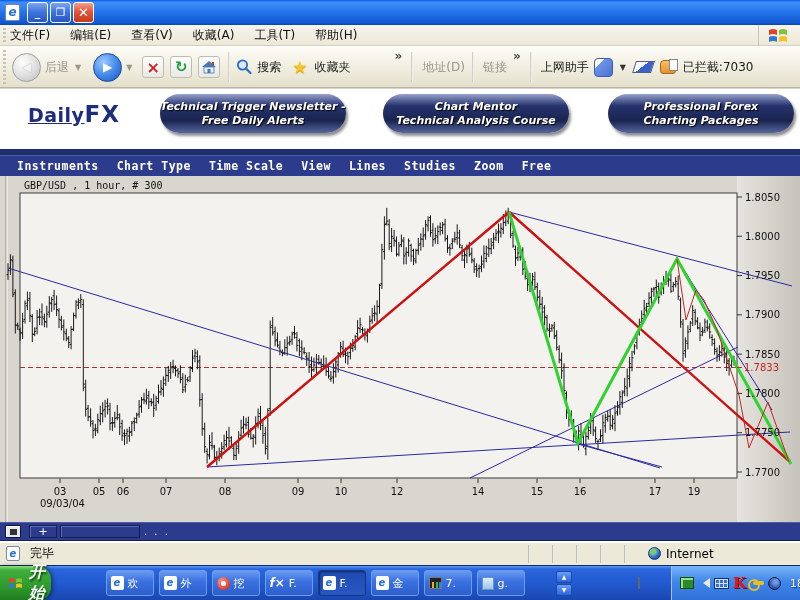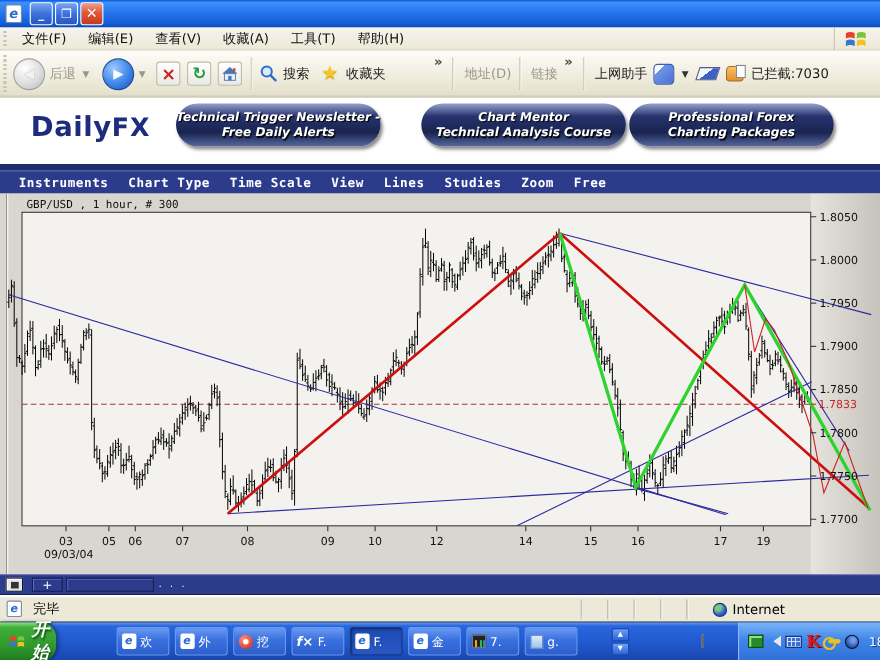--- a/index.html
+++ b/index.html
@@ -12,21 +12,21 @@
   .ie-doc { width:15px; height:17px; background:#fff; border:1px solid #7a8aa8; border-radius:2px;
     color:#2a6fd0; font-weight:bold; font-style:italic; font-size:12px; line-height:15px; text-align:center; margin-right:5px; }
   .titletext { color:#fff; font-weight:bold; font-size:12.5px; text-shadow:1px 1px 1px #0a3a8c; flex:1; letter-spacing:.4px; }
   .winbtn { width:21px; height:21px; margin-left:2px; border:1px solid #fff; border-radius:3px; color:#fff;
     font-size:11px; font-weight:bold; text-align:center; line-height:19px;
     background:linear-gradient(180deg,#7ba5ee 0%,#3d72dd 50%,#2856c0 100%); }
   .winbtn.close { background:linear-gradient(180deg,#f3a08a 0%,#e0563a 45%,#c33c1e 100%); font-size:13px; }
 
   
   .menubar { height:21px; background:linear-gradient(180deg,#f6f4ec,#ece9d8); border-bottom:1px solid #d4d0c0;
-    display:flex; align-items:center; padding-left:10px; position:relative; }
+    display:flex; align-items:center; padding-left:0; position:relative; }
   .menubar .grip, .toolbar .grip { position:absolute; left:3px; top:3px; bottom:3px; width:3px;
     background:repeating-linear-gradient(180deg,#c8c4b4 0 2px,transparent 2px 4px); }
   .menuitem { padding:2px 10px; color:#111; }
   .flagbox { position:absolute; right:4px; top:0; width:38px; height:21px; border-left:1px solid #c8c4b4;
     display:flex; align-items:center; justify-content:center; }
   .toolbar { height:42px; background:linear-gradient(180deg,#fdfcf7,#ece9d8 70%,#e3dfcc); border-top:1px solid #fff;
     border-bottom:1px solid #b8b4a4; display:flex; align-items:center; padding-left:12px; position:relative; }
   .navcircle { width:29px; height:29px; border-radius:50%; display:inline-flex; align-items:center; justify-content:center; font-size:12px; }
   .navcircle.back { background:radial-gradient(circle at 35% 30%,#ffffff,#dedede 55%,#b9b9b9); border:1px solid #a0a0a0; color:#f2f2f2; text-shadow:0 0 1px #909090; }
   .navcircle.fwd  { background:radial-gradient(circle at 35% 30%,#9cc8ff,#3e86e8 55%,#1b55b4); border:1px solid #1a4a9c; color:#fff; }
@@ -43,21 +43,21 @@
   .asst-icon { width:19px; height:19px; border-radius:4px; border:1px solid #3a5bb0; margin:0 3px;
     background:linear-gradient(135deg,#ffffff 28%,#6f93e8 28%,#4a72d2 100%); }
   .eraser { width:19px; height:12px; margin:0 4px; border:1px solid #5a5a88; transform:skewX(-18deg);
     background:linear-gradient(135deg,#f4f8ff 45%,#3a62c8 45%); }
   .hand { width:16px; height:14px; margin:0 3px; background:linear-gradient(180deg,#f8c068,#e89028); border:1px solid #a86818; border-radius:4px 4px 3px 3px; position:relative; }
   .hand::after { content:""; position:absolute; right:-3px; top:-2px; width:7px; height:10px; background:#fff; border:1px solid #888; }
 
   
   .banner { height:61px; background:#fff; position:relative; border-top:1px solid #d8d4c4; }
   .dfx { position:absolute; left:28px; top:12px; color:#1d2c7c; }
-  .dfx .d1 { font-size:25px; font-weight:bold; letter-spacing:.5px; }
+  .dfx .d1 { font-size:19px; font-weight:bold; letter-spacing:.5px;text-decoration:underline; }
   .dfx .d2 { font-size:23px; font-weight:bold; letter-spacing:1px;margin-top:20px; }
   .bannerbtn { position:absolute; top:5px; width:186px; height:39px; border-radius:20px;
     background:linear-gradient(180deg,#97a3cc 0%,#27336e 30%,#19244f 68%,#57679f 100%);
     box-shadow:2px 3px 3px rgba(0,0,0,.45); color:#fff; font-weight:bold; font-style:italic; font-size:11px;
     display:flex; flex-direction:column; align-items:center; justify-content:center; line-height:1.25;
     text-shadow:1px 1px 1px #000; text-align:center; }
   .bannersep { height:6px; background:#1e2d6b; }
 
   
   .chartmenu { height:21px; background:#2d3b8d; border-top:1px solid #4d5ca8; display:flex; align-items:center;
@@ -77,21 +77,21 @@
     display:flex; align-items:center; justify-content:center; color:#fff; font-size:11px; line-height:10px; }
   .ct-panel { width:80px; height:13px; border:1px solid #141f55; box-shadow:inset 1px 1px 0 #5a69b5; margin-right:4px; }
   .ct-dots { font-size:10px; letter-spacing:2px; color:#e0e4f5; }
 
   
   .statusbar { height:24px; background:#ece9d8; border-top:1px solid #fff; box-shadow:inset 0 1px 0 #fff;
     display:flex; align-items:center; padding:0 2px 0 6px; position:relative; }
   .statusbar .ie-doc { width:14px; height:15px; line-height:13px; font-size:10px; }
   .statustext { color:#111; }
   .pane-sep { width:2px; height:18px; background:linear-gradient(90deg,#aca899,#ffffff); margin:0 11px; }
-  .inet { display:flex; align-items:flex-end; gap:5px; margin-left:11px; width:150px; }
+  .inet { display:flex; align-items:flex-start; gap:5px; margin-left:11px; width:150px; }
   .globe { width:13px; height:13px; border-radius:50%; background:radial-gradient(circle at 35% 30%,#7ec87e 25%,#2a66cc 60%,#123a88); border:1px solid #123a88; }
 
   
   .taskbar { height:35px; background:linear-gradient(180deg,#5e97f2 0%,#2a66dd 9%,#2158cd 55%,#1a47b0 100%);
     border-top:1px solid #0a2a6a; display:flex; align-items:center; position:relative;gap:21px; }
   .startbtn { height:35px; width:98px; display:flex; align-items:center; gap:6px; padding-left:8px;
     background:linear-gradient(180deg,#8fe07f 0%,#3fae3a 12%,#2f9a2c 60%,#1e7a1e 100%);
     border-radius:0 14px 14px 0; box-shadow:2px 0 4px rgba(0,0,0,.4); }
   .startbtn .label { color:#fff; font-weight:bold; font-style:italic; font-size:16px; text-shadow:1px 2px 2px #0a4a0a; }
   .tb-grip { width:4px; height:26px; margin:0 5px; background:repeating-linear-gradient(180deg,#8ab4f5 0 2px,transparent 2px 5px); }
@@ -196,21 +196,21 @@
 <div class="banner">
   <div class="dfx"><span class="d1">Daily</span><span class="d2">FX</span></div>
   <div class="bannerbtn" style="left:383px">
     <span>Chart Mentor</span>
     <span>Technical Analysis Course</span>
   </div>
   <div class="bannerbtn" style="left:160px">
     <span>Technical Trigger Newsletter -</span>
     <span>Free Daily Alerts</span>
   </div>
-  <div class="bannerbtn" style="left:572px">
+  <div class="bannerbtn" style="left:608px">
     <span>Professional Forex</span>
     <span>Charting Packages</span>
   </div>
 </div>
 <div class="bannersep"></div>
 
 <div class="chartmenu" id="chart-menu">
     <span>Instruments</span>
     <span>Chart Type</span>
     <span>Time Scale</span>

